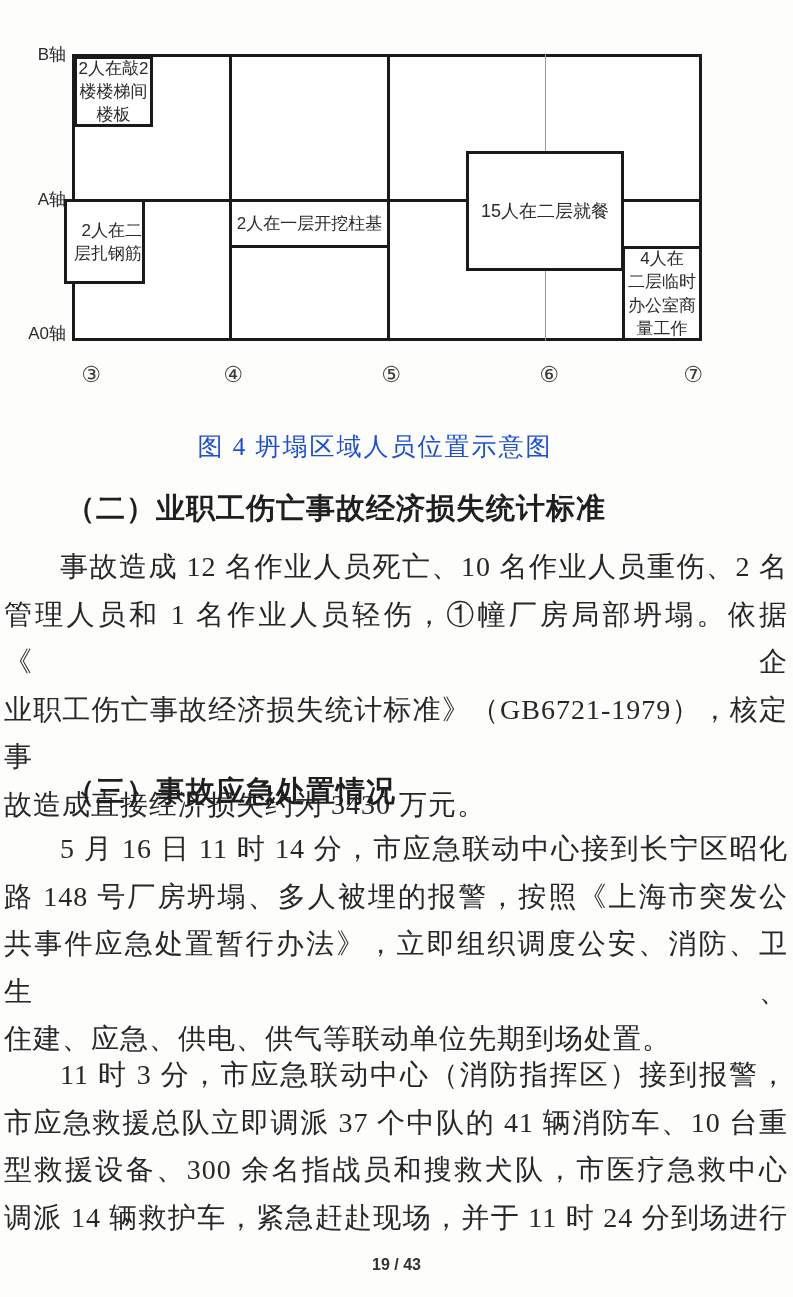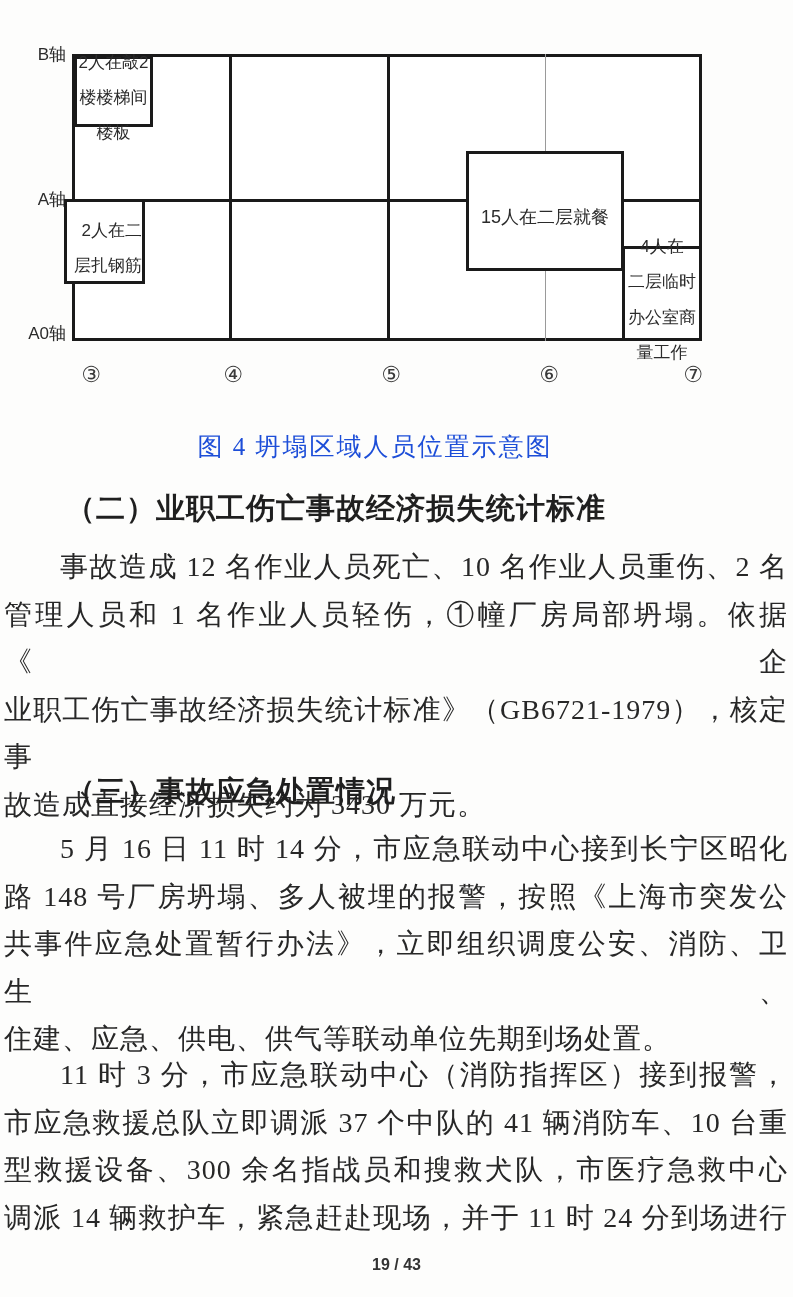--- a/index.html
+++ b/index.html
@@ -14,21 +14,21 @@
   
   .diagram{position:absolute;left:0;top:0;width:793px;height:410px;
     font-family:"Liberation Sans","DejaVu Sans",sans-serif;color:#2b2b2b;}
   .outer-rect{position:absolute;left:72px;top:54px;width:630px;height:287px;
     border:3px solid #1a1a1a;box-sizing:border-box;background:#fff;}
   .hline,.vline{position:absolute;background:#1a1a1a;}
   .vline-thin{position:absolute;background:#9a9a9a;}
   .dbox{position:absolute;background:#fff;border:3px solid #1a1a1a;box-sizing:border-box;
     display:flex;flex-direction:column;justify-content:center;align-items:center;
     font-size:17px;line-height:23px;text-align:center;white-space:nowrap;}
-  .dbox span{display:block;margin-top:12px;}
+  .dbox span{display:block;}
   .axis-label{position:absolute;left:8px;width:58px;text-align:right;
     font-size:17px;line-height:18px;}
   .col-label{position:absolute;width:34px;text-align:center;
     font-size:22px;line-height:24px;color:#3a3a3a;top:363px;}
   
   .caption{position:absolute;left:0;top:430px;width:750px;text-align:center;
     font-size:25px;letter-spacing:2px;color:#1d4ed8;}
   .heading{position:absolute;left:4px;right:4px;font-size:29px;font-weight:bold;
     padding-left:62px;letter-spacing:1px;color:#1f1f1f;white-space:nowrap;}
   .para{position:absolute;left:4px;right:5px;font-size:28px;line-height:47.5px;
@@ -60,20 +60,23 @@
     <span>2人在敲2</span>
     <span>楼楼梯间</span>
     <span>楼板</span>
   </div>
 
   <div class="dbox" style="left:64px;top:199px;width:81px;height:85px;align-items:flex-end;">
     <span>2人在二</span>
     <span>层扎钢筋</span>
   </div>
 
+  <div class="dbox" style="left:229px;top:199px;width:161px;height:49px;">
+    <span>2人在一层开挖柱基</span>
+  </div>
 
   <div class="dbox" style="left:466px;top:151px;width:158px;height:120px;font-size:18px;">
     <span>15人在二层就餐</span>
   </div>
 
   <div class="dbox" style="left:622px;top:246px;width:80px;height:95px;line-height:23.5px;">
     <span>4人在</span>
     <span>二层临时</span>
     <span>办公室商</span>
     <span>量工作</span>

